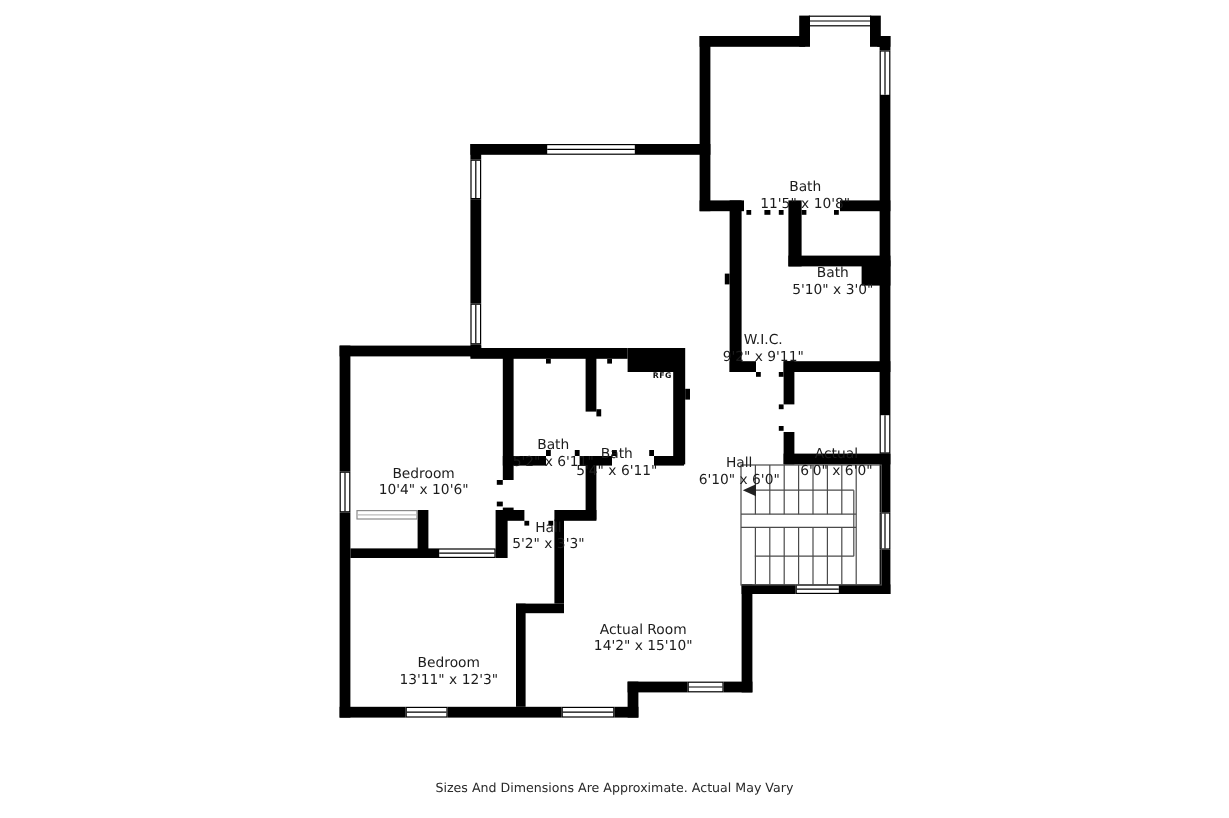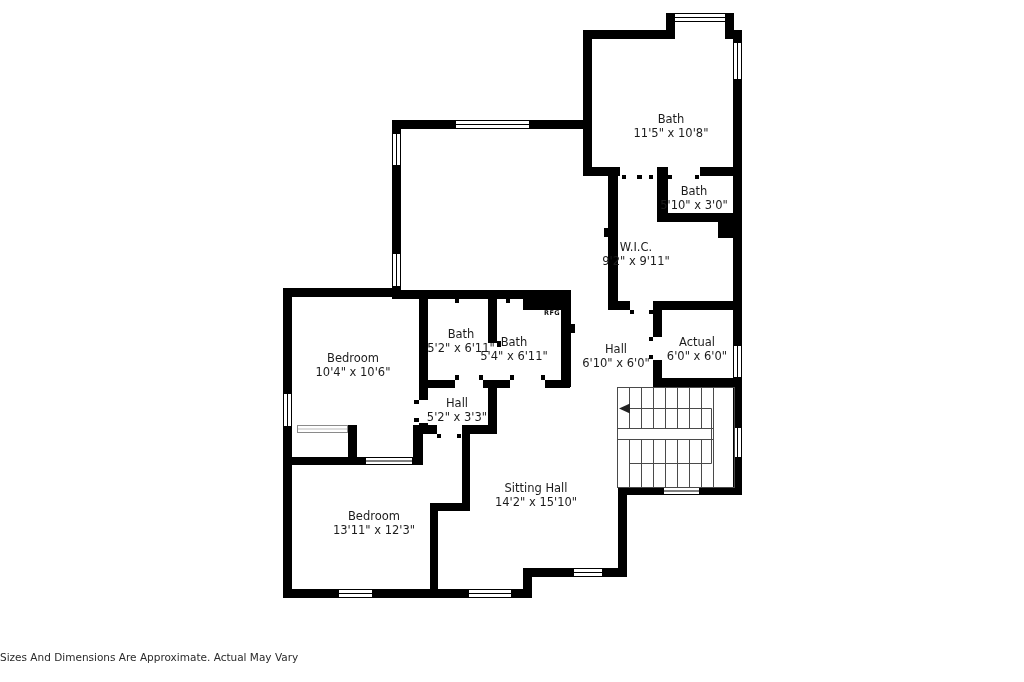--- a/index.html
+++ b/index.html
@@ -1,24 +1,24 @@
 <!DOCTYPE html>
 <html><head>
 <meta charset="utf-8">
 <style>
   html,body{margin:0;padding:0;background:#ffffff;}
   #stage{position:relative;width:1024px;height:682px;background:#ffffff;overflow:hidden;
          font-family:"DejaVu Sans","Liberation Sans",sans-serif;}
   #plan-svg{position:absolute;left:0;top:0;}
   .label{position:absolute;transform:translate(-50%,-50%);text-align:center;
-         white-space:nowrap;color:#1c1c1c;font-size:11.5px;line-height:14px;}
+         white-space:nowrap;color:#1c1c1c;font-size:11.5px;line-height:14px;margin-top:36px;}
   .rname,.rdims{display:block;}
   #rfg{position:absolute;transform:translate(-50%,-50%);font-size:6.5px;font-weight:bold;
        color:#111;letter-spacing:.4px;text-align:center;}
-  #footer{position:absolute;left:0;top:651px;width:1024px;text-align:left;
+  #footer{position:absolute;left:0;top:651px;width:1024px;text-align:center;
           font-size:10.5px;color:#2a2a2a;}
 </style>
 </head>
 <body>
 
 <div id="stage">
   <svg id="plan-svg" width="1024" height="682" viewBox="0 0 1024 682">
       <g>
         <rect x="583" y="30" width="88" height="9" fill="#000000"></rect>
         <rect x="666" y="13" width="9" height="26" fill="#000000"></rect>
@@ -192,20 +192,20 @@
   </div>
   <div class="label" style="left:457px;top:410px">
     <span class="rname">Hall</span>
     <span class="rdims">5'2" x 3'3"</span>
   </div>
   <div class="label" style="left:374px;top:523px">
     <span class="rname">Bedroom</span>
     <span class="rdims">13'11" x 12'3"</span>
   </div>
   <div class="label" style="left:536px;top:495px">
-    <span class="rname">Sitting Hall</span>
+    <span class="rname">Actual Room</span>
     <span class="rdims">14'2" x 15'10"</span>
   </div>
 
   <div id="rfg" style="left:552px;top:313px">RFG</div>
 
   <div id="footer">Sizes And Dimensions Are Approximate. Actual May Vary</div>
 </div>
 
 </body></html>

